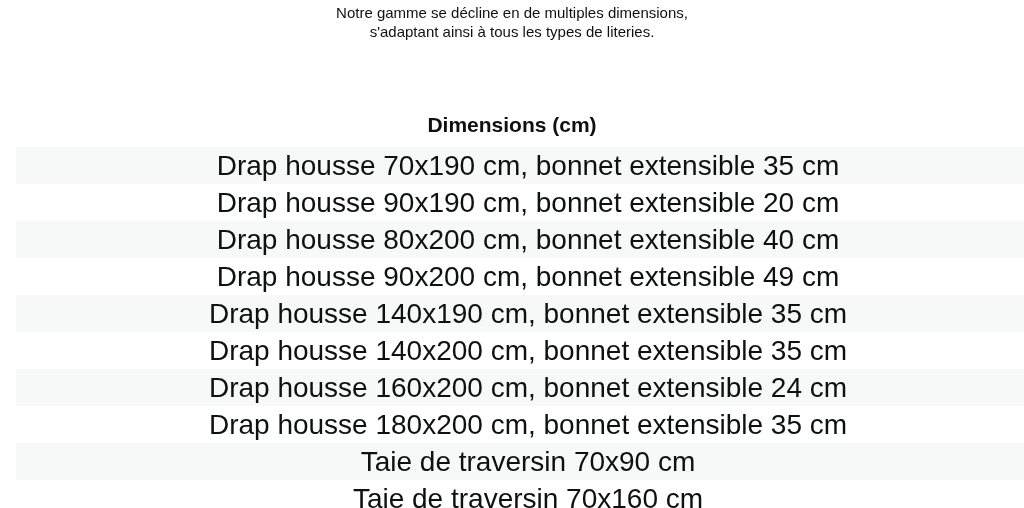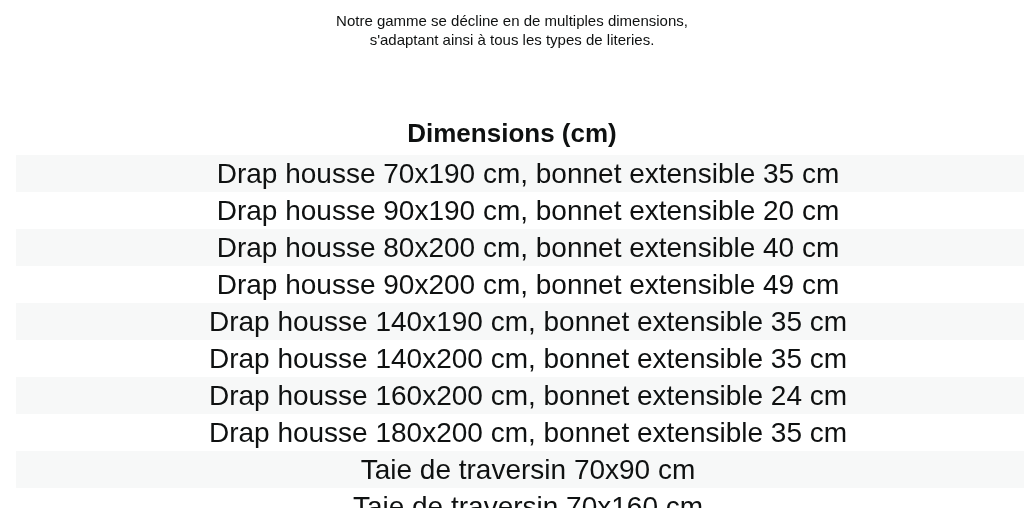--- a/index.html
+++ b/index.html
@@ -15,30 +15,30 @@
   body {
     width: 1024px;
     height: 508px;
     overflow: hidden;
     background: var(--background);
     color: var(--text);
     font-family: "Liberation Sans", "DejaVu Sans", sans-serif;
   }
   .intro {
     margin: 0;
-    padding-top: 11px;
+    padding-top: 3px;
     text-align: center;
     font-size: 15px;
     line-height: 19px;
     color: var(--text);
   }
   .title {
     margin: 71px 0 0 0;
     text-align: center;
-    font-size: 26px;
+    font-size: 21px;
     line-height: 26px;
     font-weight: 700;
     color: var(--text);
   }
   .dim-table {
     margin-top: 9px;
     width: 1024px;
   }
   .row {
     height: 37px;

